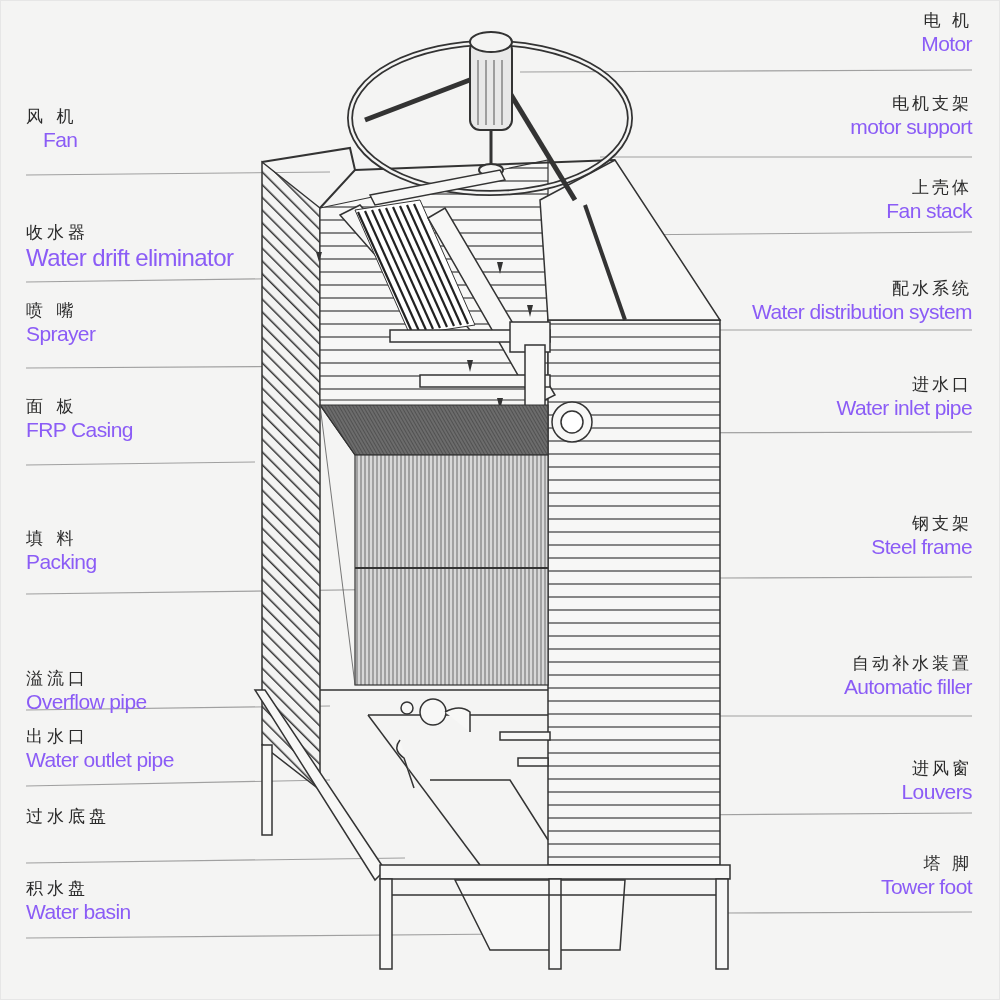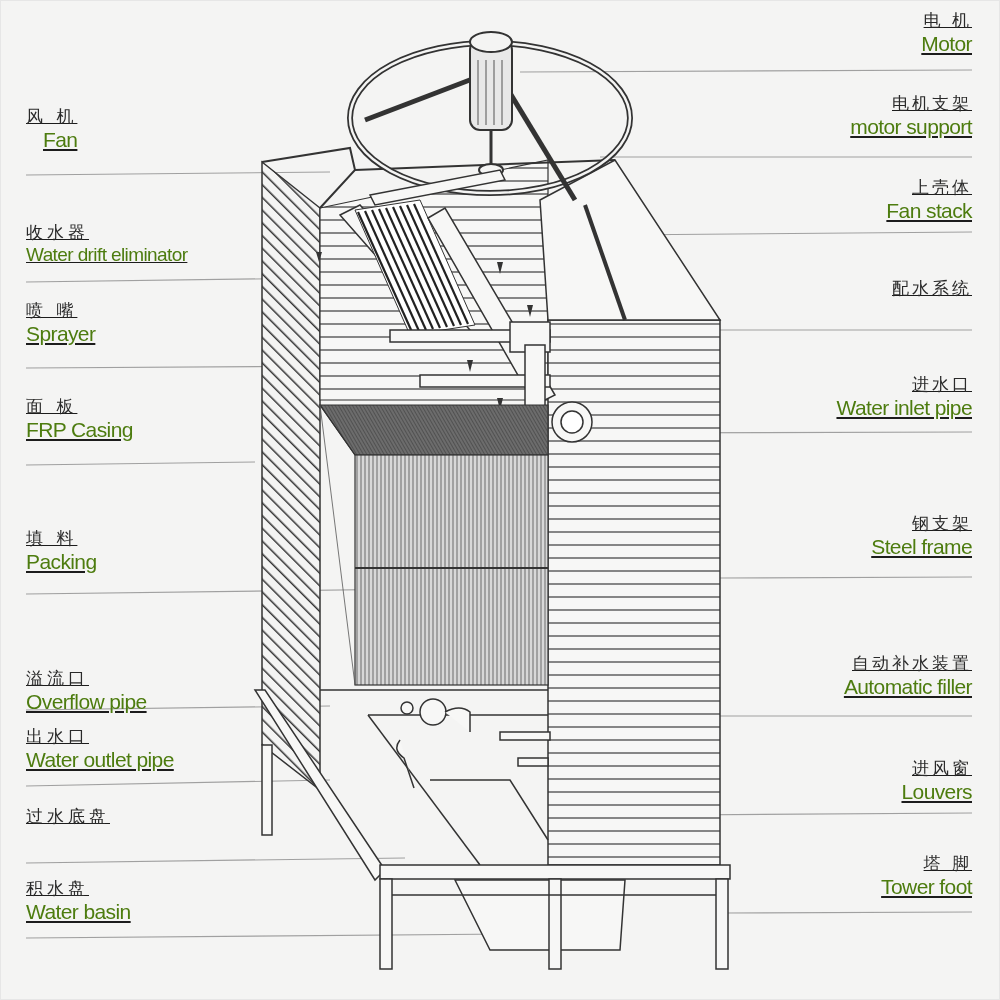--- a/index.html
+++ b/index.html
@@ -1,21 +1,21 @@
 <!DOCTYPE html>
 <html><head>
 <meta charset="utf-8">
 <style>
   html, body { margin:0; padding:0; }
   body { width:1000px; height:1000px; background:#f4f4f3; position:relative; overflow:hidden;
          font-family:"Liberation Sans", "DejaVu Sans", sans-serif; color:#1c1c1c; }
   .frame { position:absolute; left:0; top:0; width:1000px; height:1000px; border:1px solid #e6e6e6; box-sizing:border-box; }
-  .label { position:absolute; line-height:1.05;text-decoration:underline; }
+  .label { position:absolute; line-height:1.05; }
   .label .zh { font-family:"DejaVu Serif", serif; font-size:17px; letter-spacing:4px; color:#2a2a2a; display:block; }
-  .label .en { font-size:21px; letter-spacing:-0.6px; color:#4d7c0f; display:block; margin-top:3px;text-align:right; }
+  .label .en { font-size:21px; letter-spacing:-0.6px; color:#8b5cf6; display:block; margin-top:3px;text-align:right; }
   .left { left:26px; text-align:left; }
   .right { right:28px; text-align:right; }
   .right .zh { letter-spacing:3px; }
   svg.drawing { position:absolute; left:0; top:0; }
 </style>
 </head>
 <body>
 
 <div class="frame"></div>
 
@@ -158,21 +158,21 @@
     <line x1="392" y1="895" x2="716" y2="895"></line>
   </g>
 </svg>
 
 <div class="label left" style="top:108px">
   <span class="zh">风 机</span>
   <span class="en">Fan</span>
 </div>
 <div class="label left" style="top:224px">
   <span class="zh">收水器</span>
-  <span class="en" style="font-size:19px">Water drift eliminator</span>
+  <span class="en" style="font-size:24px">Water drift eliminator</span>
 </div>
 <div class="label left" style="top:302px">
   <span class="zh">喷 嘴</span>
   <span class="en">Sprayer</span>
 </div>
 <div class="label left" style="top:398px">
   <span class="zh">面 板</span>
   <span class="en">FRP Casing</span>
 </div>
 <div class="label left" style="top:530px">
@@ -202,20 +202,21 @@
 <div class="label right" style="top:95px">
   <span class="zh">电机支架</span>
   <span class="en">motor support</span>
 </div>
 <div class="label right" style="top:179px">
   <span class="zh">上壳体</span>
   <span class="en">Fan stack</span>
 </div>
 <div class="label right" style="top:280px">
   <span class="zh">配水系统</span>
+  <span class="en">Water distribution system</span>
 </div>
 <div class="label right" style="top:376px">
   <span class="zh">进水口</span>
   <span class="en">Water inlet pipe</span>
 </div>
 <div class="label right" style="top:515px">
   <span class="zh">钢支架</span>
   <span class="en">Steel frame</span>
 </div>
 <div class="label right" style="top:655px">

